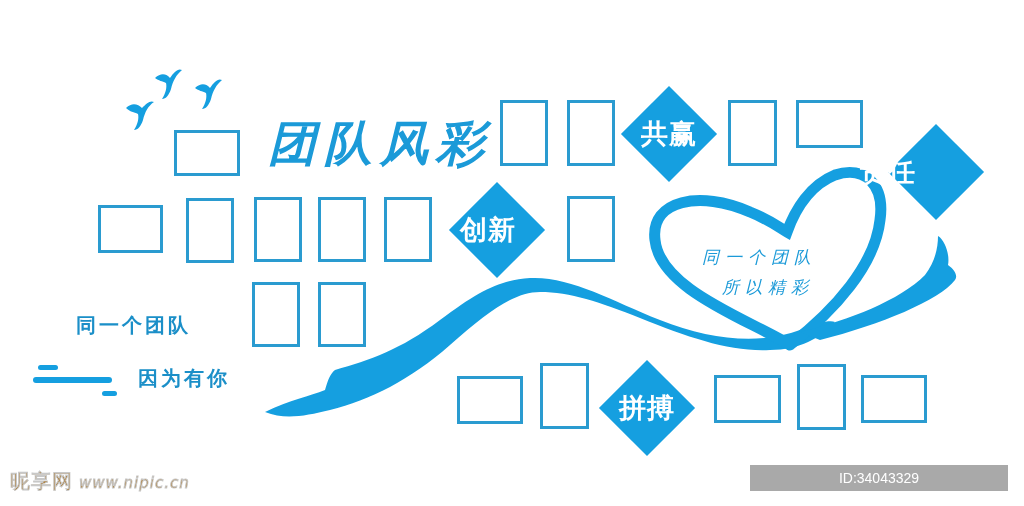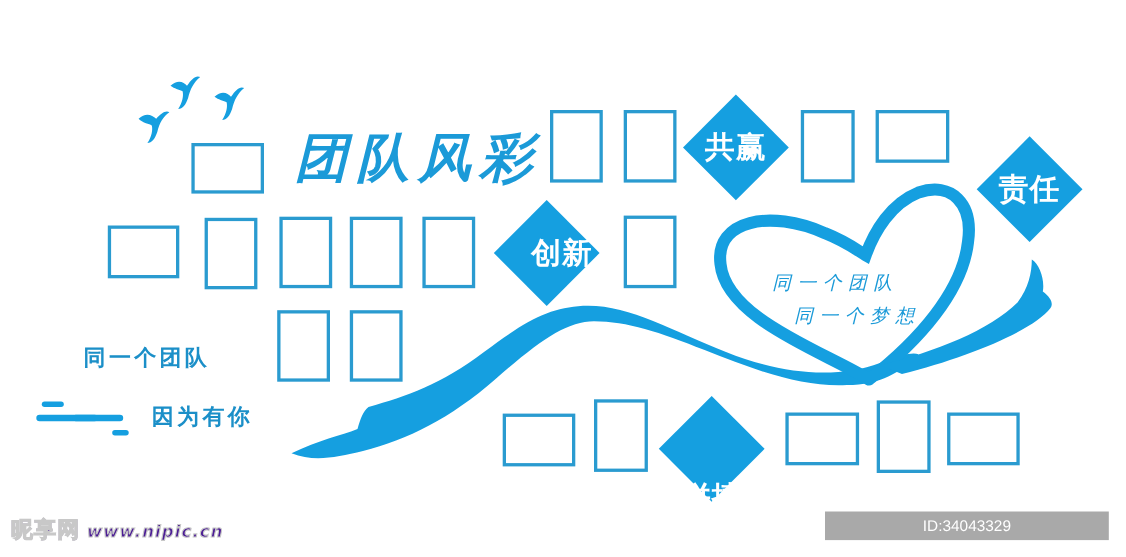--- a/index.html
+++ b/index.html
@@ -3,21 +3,21 @@
 <meta charset="utf-8">
 <style>
   html, body { margin: 0; padding: 0; }
   body { width: 1024px; height: 506px; background: #ffffff; position: relative; overflow: hidden; font-family: "DejaVu Sans", sans-serif; }
   .frame { position: absolute; box-sizing: border-box; border: 3px solid #2a9bd0; background: transparent; }
   .diamond { position: absolute; width: 68px; height: 68px; background: #159fe0; transform: rotate(45deg); }
   .diamond-label { position: absolute; color: #fff; font-family: "DejaVu Serif", serif; font-weight: bold; font-size: 27px; letter-spacing: 1px; white-space: nowrap; transform: translate(-50%, -50%); }
   .title { position: absolute; left: 268px; top: 112px; font-family: "DejaVu Serif", serif; font-style: italic; font-weight: bold; font-size: 48px; color: #1b9ad8; letter-spacing: 8px; }
   .slogan { position: absolute; font-family: "DejaVu Sans", sans-serif; font-weight: bold; font-size: 20px; color: #1b8fc8; letter-spacing: 3px; }
   .heart-text { position: absolute; font-family: "DejaVu Serif", serif; font-style: italic; font-size: 17px; color: #1b9ad8; letter-spacing: 6px; white-space: nowrap; }
-  .watermark { position: absolute; left: 10px; top: 468px; font-size: 20px; color: #4c1d95; -webkit-text-stroke: 1px #c8c8c8; font-weight: bold; letter-spacing: 1px; }
+  .watermark { position: absolute; left: 10px; top: 468px; font-size: 20px; color: #a16207; -webkit-text-stroke: 1px #c8c8c8; font-weight: normal; letter-spacing: 1px; }
   .wm-url { font-size: 15px; font-style: italic; margin-left: 6px; }
   .id-badge { position: absolute; left: 750px; top: 465px; width: 258px; height: 26px; background: #a9a9a9; color: #fff; font-family: "Liberation Sans", sans-serif; font-size: 14px; line-height: 26px; text-align: center; }
   svg.deco { position: absolute; left: 0; top: 0; }
 </style>
 </head>
 <body>
 
 <svg class="deco" width="1024" height="506" viewBox="0 0 1024 506">
 
   <g fill="#159fe0">
@@ -57,30 +57,30 @@
 <div class="frame" style="left:457px;top:376px;width:66px;height:48px;"></div>
 <div class="frame" style="left:540px;top:363px;width:49px;height:66px;"></div>
 <div class="frame" style="left:714px;top:375px;width:67px;height:48px;"></div>
 <div class="frame" style="left:797px;top:364px;width:49px;height:66px;"></div>
 <div class="frame" style="left:861px;top:375px;width:66px;height:48px;"></div>
 
 <div class="diamond" style="left:635px;top:100px;"></div>
 <div class="diamond-label" style="left:669px;top:134px;font-family:Liberation Serif, serif;">共赢</div>
 
 <div class="diamond" style="left:463px;top:196px;"></div>
-<div class="diamond-label" style="left:511px;top:230px;">创新</div>
+<div class="diamond-label" style="left:488px;top:230px;">创新</div>
 
 <div class="diamond" style="left:902px;top:138px;"></div>
-<div class="diamond-label" style="left:936px;top:172px;">责任</div>
+<div class="diamond-label" style="left:888px;top:172px;">责任</div>
 
 <div class="diamond" style="left:613px;top:374px;"></div>
-<div class="diamond-label" style="left:647px;top:408px;margin-top:44px;">拼搏</div>
+<div class="diamond-label" style="left:647px;top:408px;">拼搏</div>
 
 <div class="heart-text" style="left:702px;top:246px;">同一个团队</div>
-<div class="heart-text" style="left:722px;top:276px;">同一个梦想</div>
+<div class="heart-text" style="left:722px;top:276px;">所以精彩</div>
 
 <div class="slogan" style="left:76px;top:312px;text-align:right;">同一个团队</div>
 <div class="slogan" style="left:138px;top:365px;">因为有你</div>
 
 <div class="watermark">
   <span>昵享网</span><span class="wm-url">www.nipic.cn</span>
 </div>
 
 <div class="id-badge">ID:34043329 NO:20250320163501261101</div>
 

